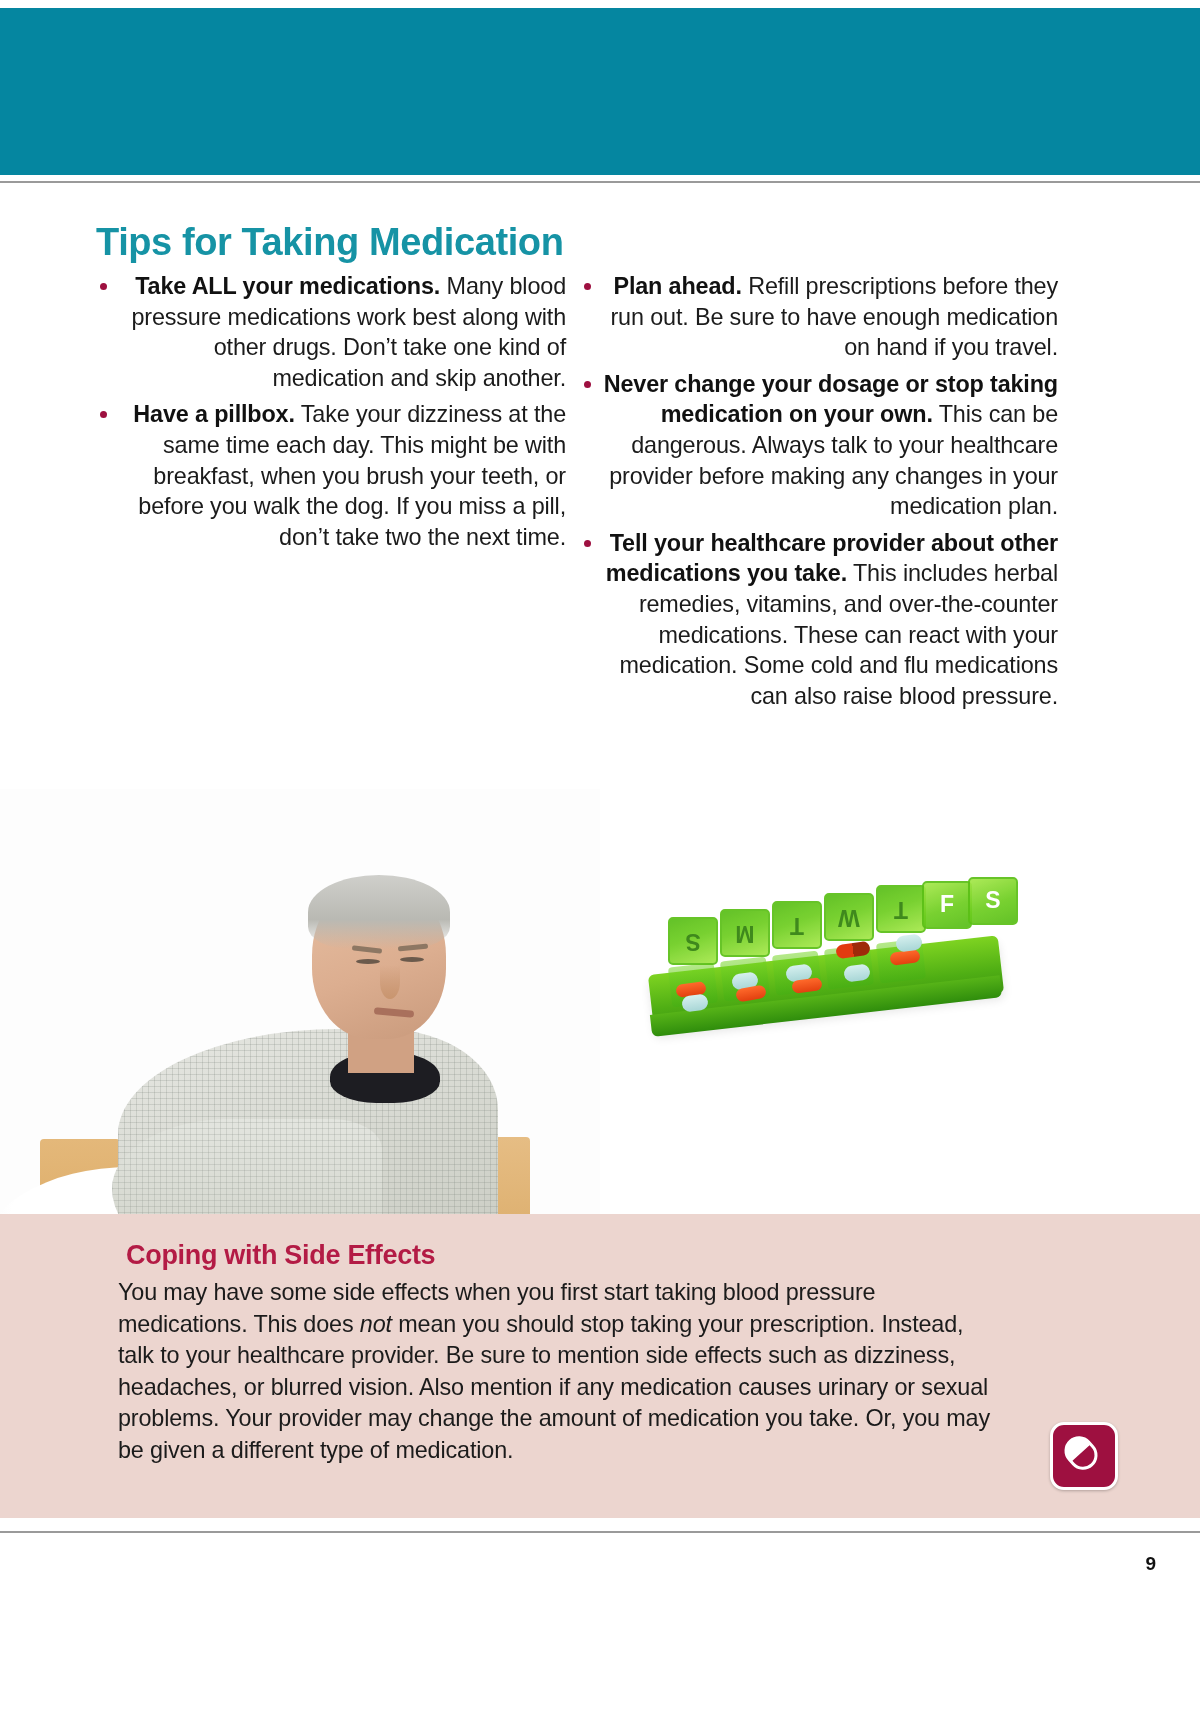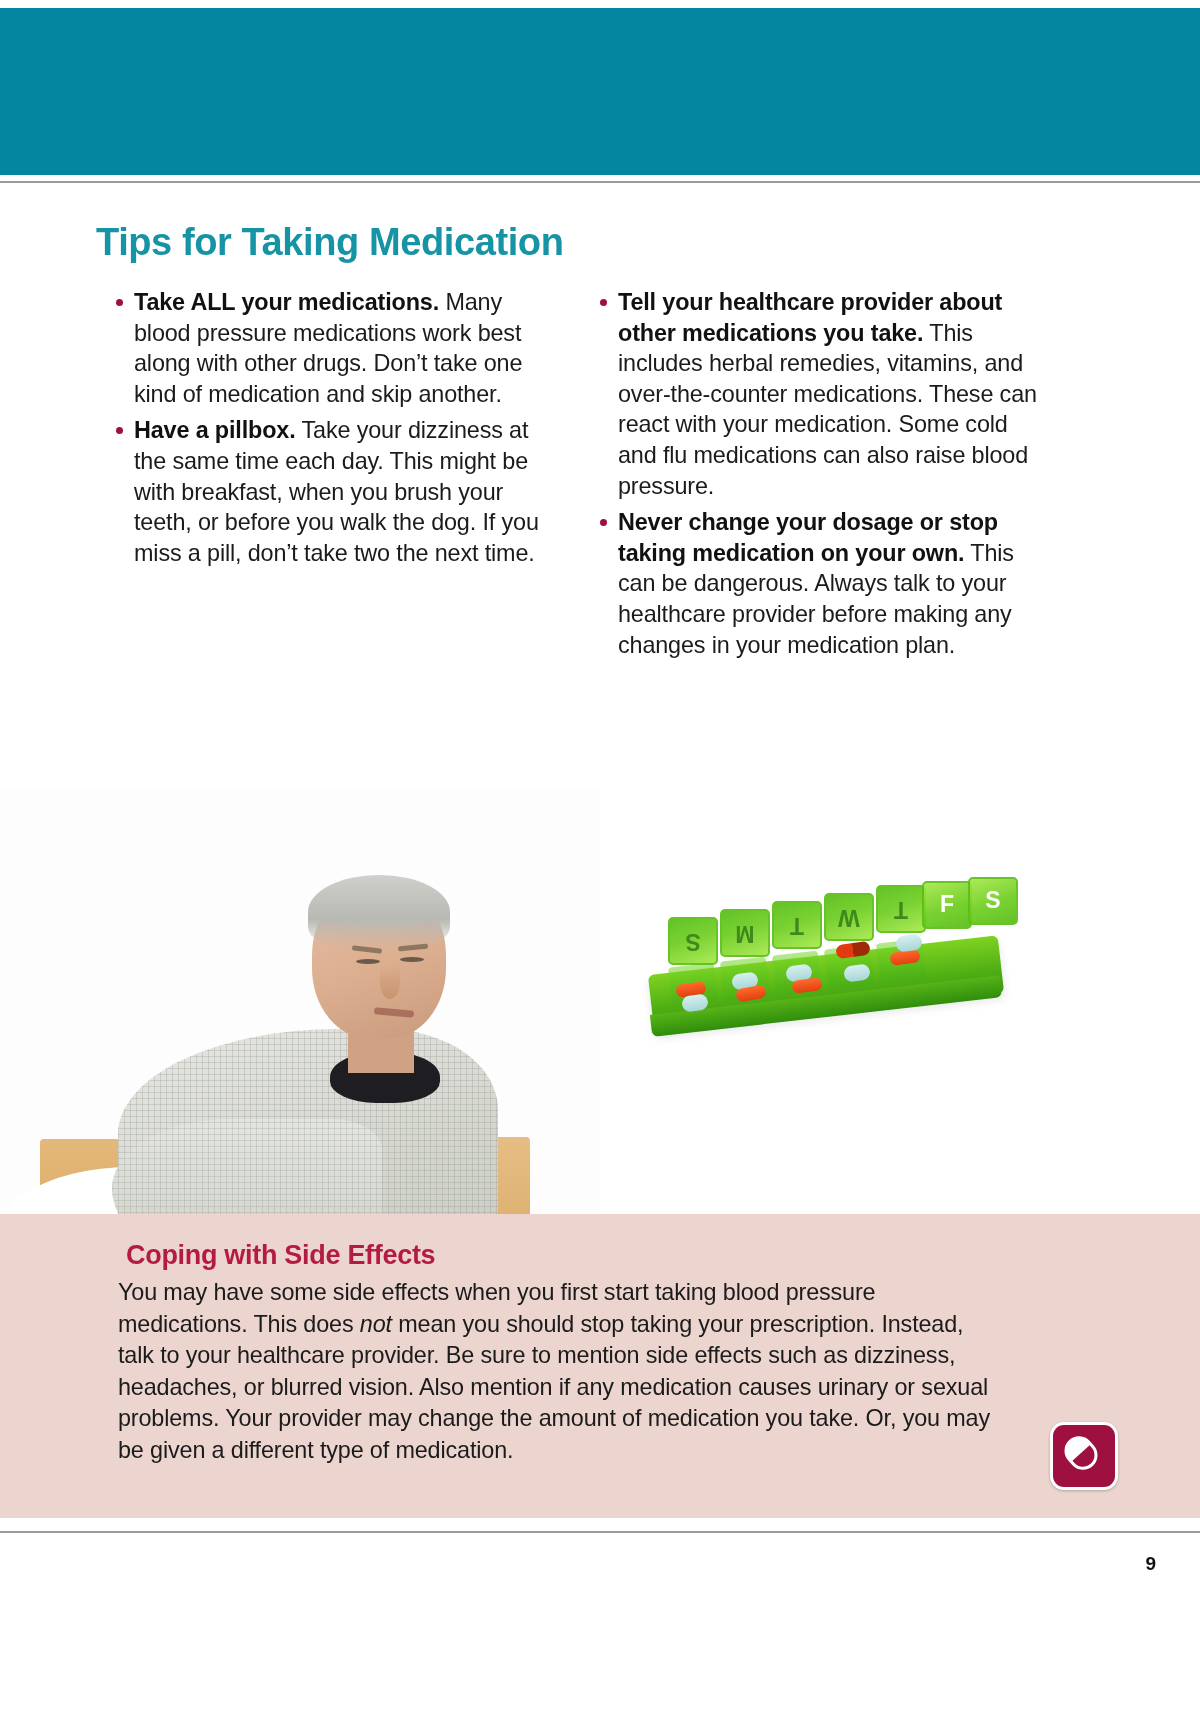--- a/index.html
+++ b/index.html
@@ -66,22 +66,23 @@
   }
   .col {
     position: absolute;
     top: 0;
   }
   .col-left  { left: 96px;  width: 470px; }
   .col-right { left: 580px; width: 478px; }
 
   ul.tips {
     list-style: none;
-    margin: 16px;
+    margin: 0;
     padding: 0;
+    text-align: right;
   }
   ul.tips > li {
     position: relative;
     padding-left: 22px;
     margin: 0 0 6px 0;
     font-size: 23.4px;
     line-height: 30.6px;
     color: #1b1b1b;
     letter-spacing: -0.15px;
   }
@@ -362,26 +363,30 @@
           <li>
             <b>Have a pillbox.</b>
             <span>Take your dizziness at the same time each day. This might be with breakfast, when you brush your teeth, or before you walk the dog. If you miss a pill, don’t take two the next time.</span>
           </li>
         </ul>
       </div>
 
       <div class="col col-right">
         <ul class="tips">
           <li>
-            <b>Tell your healthcare provider about other medications you take.</b>
-            <span>This includes herbal remedies, vitamins, and over-the-counter medications. These can react with your medication. Some cold and flu medications can also raise blood pressure.</span>
+            <b>Plan ahead.</b>
+            <span>Refill prescriptions before they run out. Be sure to have enough medication on hand if you travel.</span>
           </li>
           <li>
             <b>Never change your dosage or stop taking medication on your own.</b>
             <span>This can be dangerous. Always talk to your healthcare provider before making any changes in your medication plan.</span>
+          </li>
+          <li>
+            <b>Tell your healthcare provider about other medications you take.</b>
+            <span>This includes herbal remedies, vitamins, and over-the-counter medications. These can react with your medication. Some cold and flu medications can also raise blood pressure.</span>
           </li>
         </ul>
       </div>
 
     </div>
 
     <div class="photo-man">
       <div class="pm-wall"></div>
       <div class="pm-headboard"></div>
       <div class="pm-headboard2"></div>

